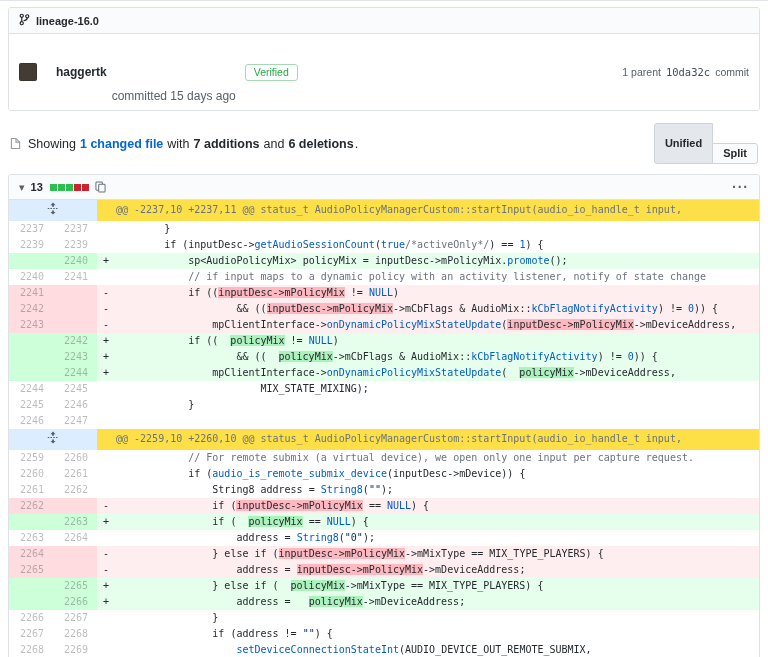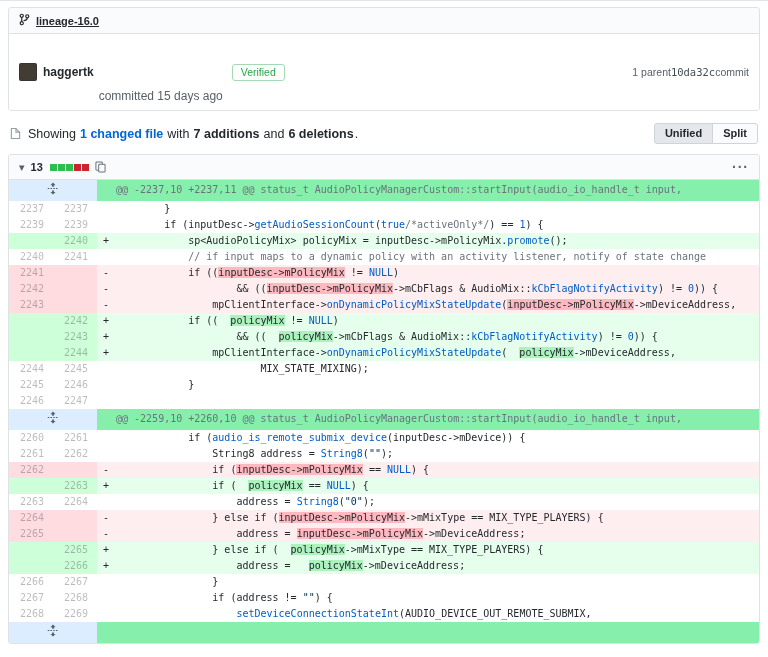--- a/index.html
+++ b/index.html
@@ -11,47 +11,47 @@
   }
   a { text-decoration:none; color:inherit; }
   .top-rule { border-top:1px solid #e1e4e8; }
   .wrap { padding:6px 8px 10px; }
 
   .box { border:1px solid #dfe2e5; border-radius:3px; overflow:hidden; background:#fff; }
   .commit-header { margin-bottom:12px; }
   .branch-row {
     display:flex; align-items:center; gap:6px;
     padding:5px 10px; background:#fafbfc; border-bottom:1px solid #dfe2e5;
-    font-size:11px; font-weight:700;text-decoration:underline;
+    font-size:11px; font-weight:700;
   }
   .commit-row { display:flex; align-items:center; padding:7px 10px; background:#fff; font-size:12px; }
   .avatar { width:18px; height:18px; border-radius:2px; background:#433c35; box-shadow:inset 0 0 0 1px rgba(0,0,0,.15); flex:0 0 auto; }
-  .author { font-weight:700; margin-left:6px; color:#24292e; }
+  .author { font-weight:700; margin-left:19px; color:#24292e; }
   .muted { color:#586069;margin-top:48px; }
   .commit-row .muted { margin-left:5px; }
   .verified-badge {
     margin-left:9px; font-size:10.5px; color:#28a745;
     border:1px solid #a5d9b3; border-radius:3px; padding:1px 8px 2px; background:#fff;
   }
-  .sha-area { margin-left:auto; display:flex; align-items:center; font-size:10.5px; color:#586069; }
+  .sha-area { margin-left:auto; display:flex; align-items:center; font-size:10.5px; color:#586069; gap:5px; }
   .sha { font-family:"DejaVu Sans Mono","Liberation Mono",monospace; color:#444d56; font-size:10.5px; }
   .commit-label { }
 
   .summary-row { display:flex; align-items:center; gap:4px; font-size:12.5px; margin:0 0 10px; padding:0 2px; color:#24292e; }
   .summary-row .icon { display:inline-flex; margin-right:3px; }
   .link { color:#0366d6; font-weight:600; }
   .strong { font-weight:600; }
   .period { margin-left:-3px; }
   .btn-group { margin-left:auto; display:flex; }
   .btn {
     font-family:inherit; font-size:11px; font-weight:600; color:#24292e;
     padding:3px 10px 4px; border:1px solid #cfd4d9; background:#fafbfc; cursor:pointer;
   }
   .btn:first-child { border-radius:3px 0 0 3px; }
-  .btn:last-child { border-radius:0 3px 3px 0; margin-left:-1px; }
+  .btn:last-child { border-radius:0 3px 3px 0; margin-left:-1px;margin-top:20px; }
   .btn.selected { background:#e4e8ec; }
 
   .file-header {
     display:flex; align-items:center; gap:6px;
     padding:5px 10px; background:#fafbfc; border-bottom:1px solid #dfe2e5; font-size:11px;
   }
   .chev { color:#586069; font-size:11px; cursor:pointer; line-height:1; }
   .count { font-weight:600; color:#24292e; }
   .diffstat { display:inline-flex; align-items:center; }
   .diffstat .sq { width:7px; height:7px; margin-left:1px; display:inline-block; }
@@ -68,21 +68,21 @@
     text-align:right; padding-right:9px; color:rgba(27,31,35,0.3);
     font-size:10px; user-select:none; cursor:pointer; background:#fff; height:16px;
   }
   td.code { white-space:pre; padding-left:6px; color:#24292e; background:#fff; height:16px; }
   .marker { display:inline-block; width:13px; }
   tr.row-add td.gut { background:#cdffd8; }
   tr.row-add td.code { background:#e6ffed; }
   tr.row-del td.gut { background:#ffdce0; }
   tr.row-del td.code { background:#ffeef0; }
   tr.row-hunk td.hgut, tr.row-expand td.hgut { background:#dbedff; text-align:center; padding:2px 0 1px; cursor:pointer; }
-  tr.row-hunk td.code, tr.row-expand td.code { background:#86efac; color:#6a737d; padding-left:19px; padding-top:2px; padding-bottom:1px; }
+  tr.row-hunk td.code, tr.row-expand td.code { background:#fde047; color:#6a737d; padding-left:19px; padding-top:2px; padding-bottom:1px; }
   .sp { color:#24292e; }
   .sb { color:#005cc5; }
   .sc { color:#6a737d; }
   .ss { color:#032f62; }
   .shd { background:#fdb8c0; color:#24292e; }
   .shi { background:#acf2bd; color:#24292e;margin-left:12px; }
 </style>
 </head>
 <body>
 
@@ -231,20 +231,25 @@
             <td class="gut">2247</td>
             <td class="code"><span class="marker"> </span></td>
           </tr>
           <tr class="row-hunk">
             <td colspan="2" class="hgut"><svg width="12" height="13" viewBox="0 0 16 16">
                 <path fill="#586069" d="M8 0l3.4 3.5H9.2v2H6.8v-2H4.6L8 0zm0 16l-3.4-3.5h2.2v-2h2.4v2h2.2L8 16zM1 7.3h2.1v1.4H1V7.3zm3.6 0h2.1v1.4H4.6V7.3zm3.7 0h2.1v1.4H8.3V7.3zm3.6 0h2.1v1.4h-2.1V7.3z"></path>
               </svg></td>
             <td class="code">@@ -2259,10 +2260,10 @@ status_t AudioPolicyManagerCustom::startInput(audio_io_handle_t input,</td>
           </tr>
           <tr class="row-ctx">
+            <td class="gut">2259</td>
+            <td class="gut">2260</td>
+            <td class="code"><span class="marker"> </span><span class="sc">            // For remote submix (a virtual device), we open only one input per capture request.</span></td>
+          </tr>
+          <tr class="row-ctx">
             <td class="gut">2260</td>
             <td class="gut">2261</td>
             <td class="code"><span class="marker"> </span><span class="sp">            if (</span><span class="sb">audio_is_remote_submix_device</span><span class="sp">(inputDesc-&gt;mDevice)) {</span></td>
           </tr>
           <tr class="row-ctx">
             <td class="gut">2261</td>
             <td class="gut">2262</td>
             <td class="code"><span class="marker"> </span><span class="sp">                String8 address = </span><span class="sb">String8</span><span class="sp">(</span><span class="ss">""</span><span class="sp">);</span></td>
           </tr>
           <tr class="row-del">

